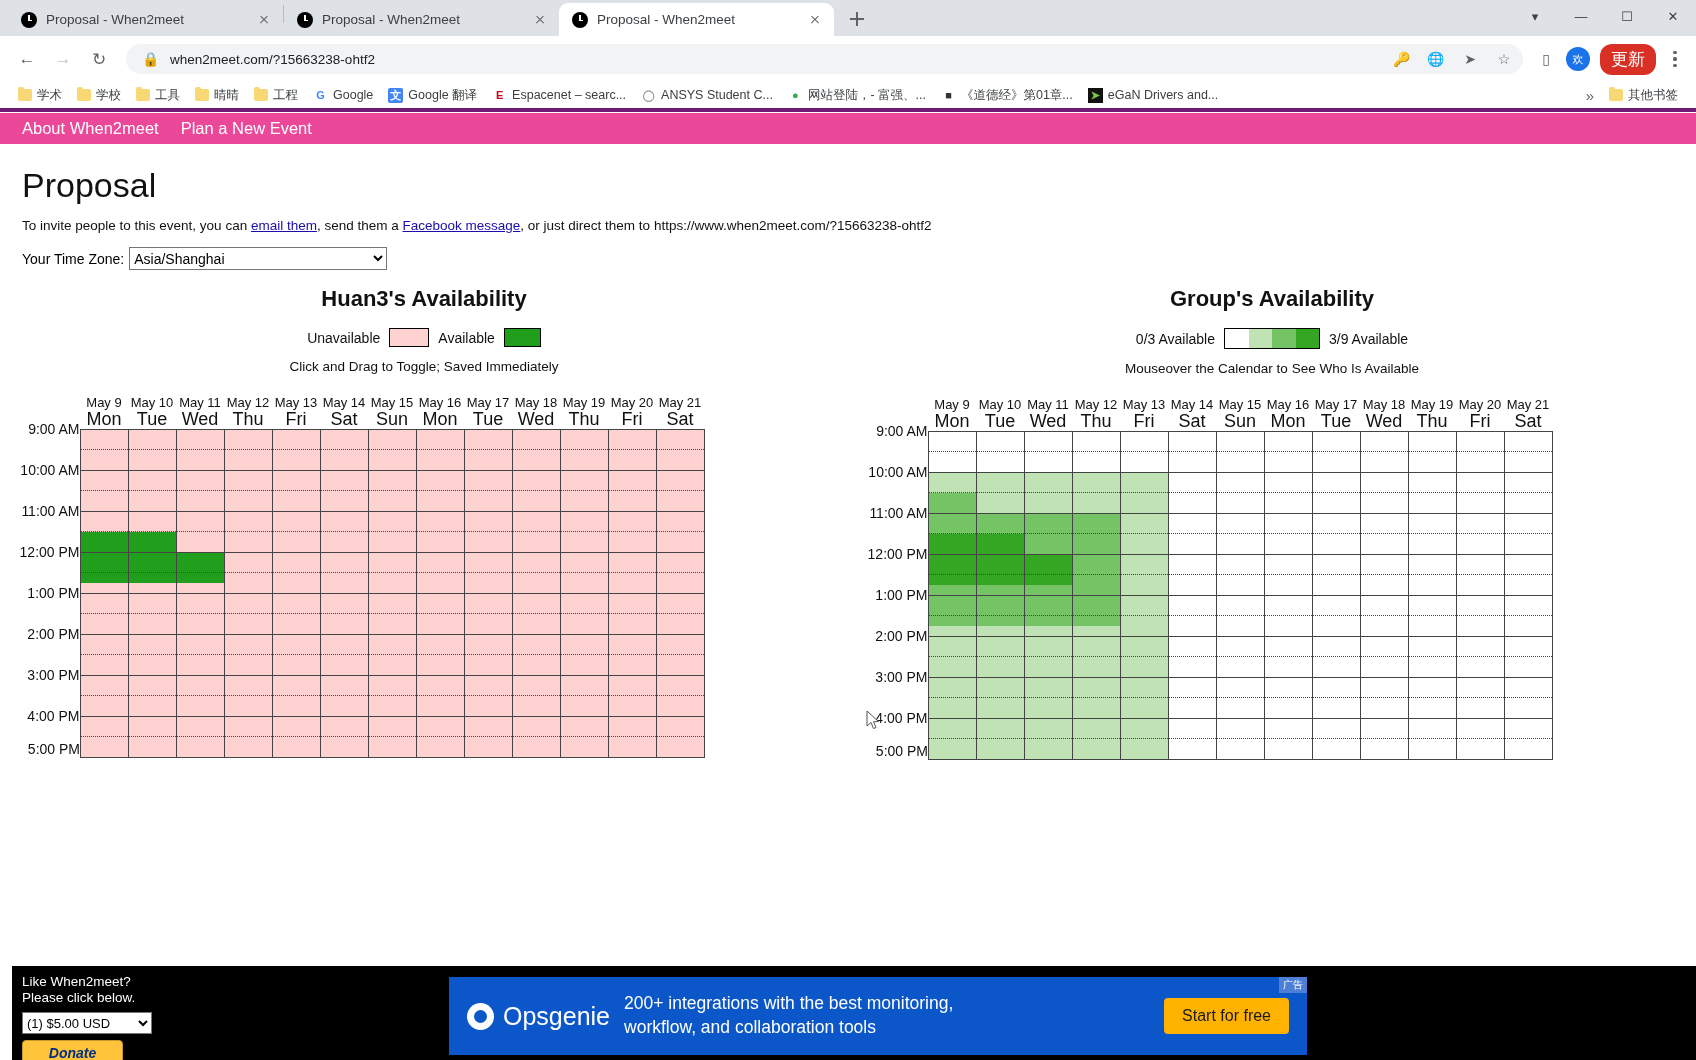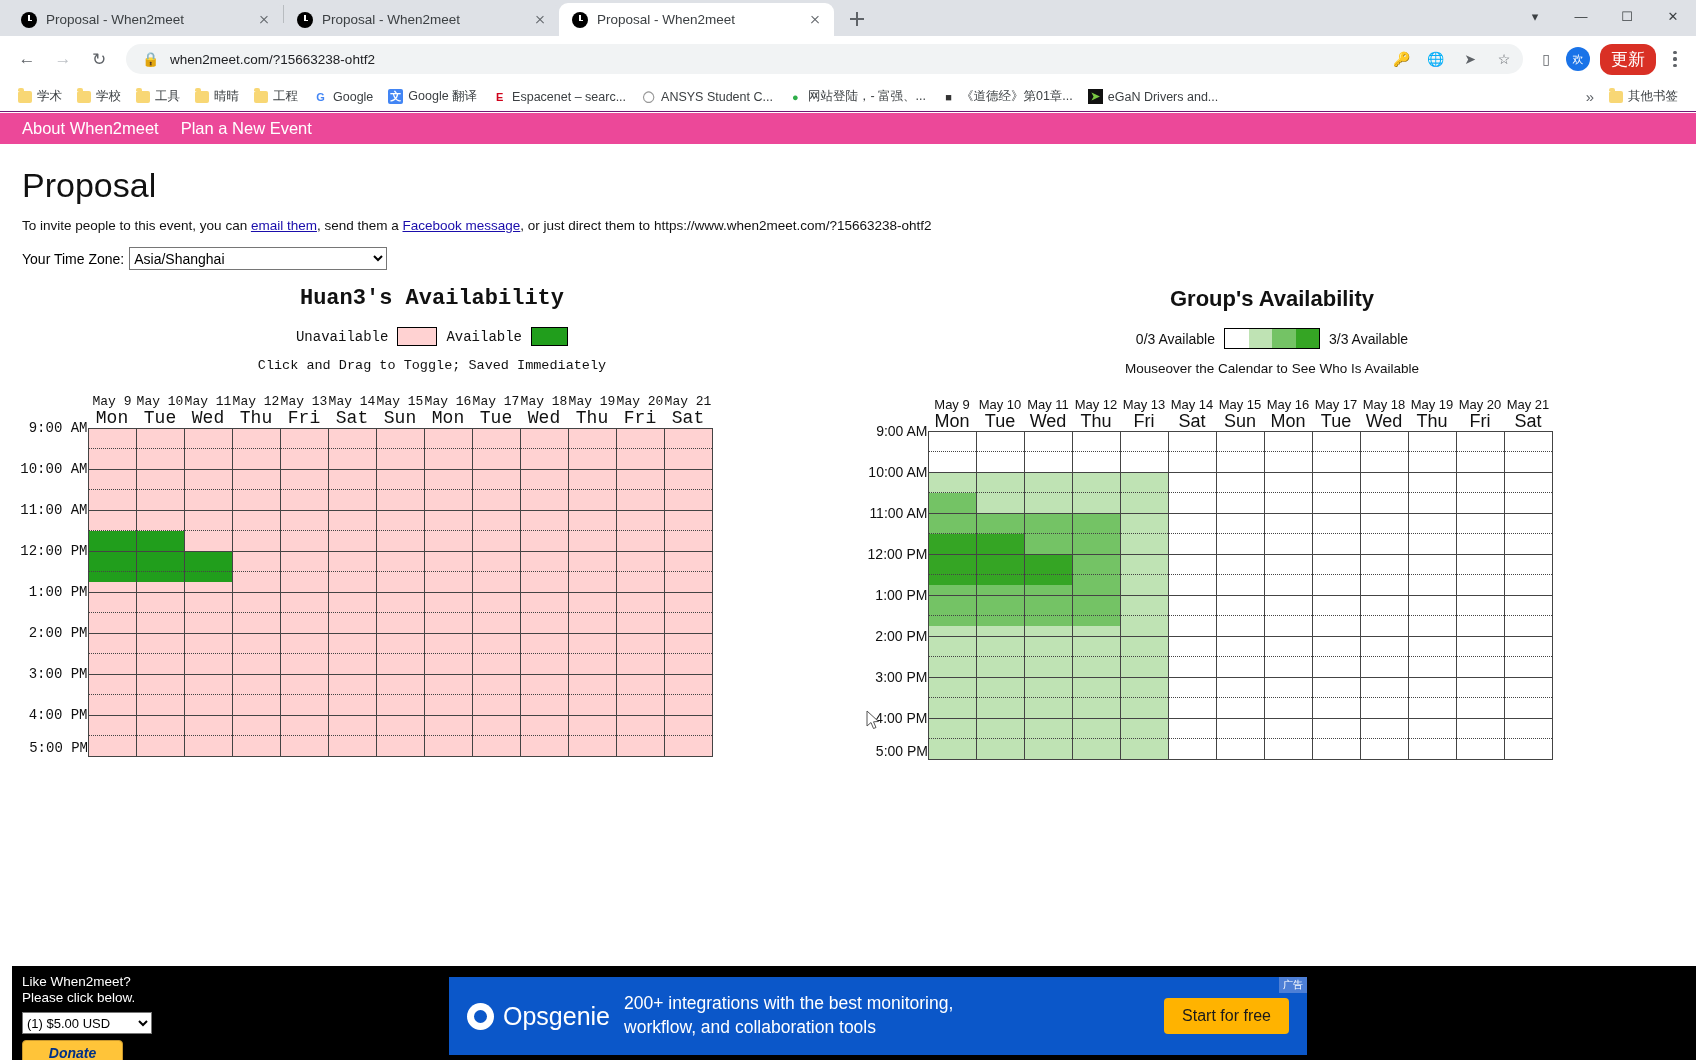--- a/index.html
+++ b/index.html
@@ -78,21 +78,21 @@
   #update-button {
     background:#d93025; color:#fff; font-size:17px; border-radius:12px;
     padding:4px 11px; margin-left:3px;
   }
   #chrome-menu { width:22px; display:flex; flex-direction:column; align-items:center; gap:3px;
     margin-left:6px; }
   #chrome-menu i { width:3.2px; height:3.2px; border-radius:50%; background:#5f6368; display:block; }
 
   #bookmarks-bar {
     height:30px; background:#fff; display:flex; align-items:center; padding:0 12px; gap:3px;
-    border-bottom:1px solid #701a75; font-size:12.5px; color:#3c4043;
+    border-bottom:4px solid #701a75; font-size:12.5px; color:#3c4043;
   }
   .bm { display:flex; align-items:center; gap:5px; padding:3px 6px; border-radius:4px;
     white-space:nowrap; }
   .bm-folder { width:14px; height:12px; background:#f8d775; border-radius:2px 2px 2px 2px;
     position:relative; flex:0 0 14px; }
   .bm-folder::before { content:""; position:absolute; top:-2.5px; left:0; width:6px; height:3px;
     background:#f8d775; border-radius:2px 2px 0 0; }
   .bm-ico { width:15px; height:15px; flex:0 0 15px; display:flex; align-items:center;
     justify-content:center; font-size:11px; font-weight:bold; }
   #bm-overflow { margin-left:auto; padding:0 6px; color:#5f6368; font-size:15px; }
@@ -113,21 +113,21 @@
   #invite-line { font-size:13.5px; color:#111; margin:13px 0 0 22px; }
   #invite-line a { color:#1a0dab; }
   #tz-row { margin:14px 0 0 22px; display:flex; align-items:center; gap:5px; font-size:14px; }
   #tz-select {
     width:258px; height:23px; font-size:14px; font-family:"Liberation Sans", sans-serif;
     border:1px solid #767676; background:#fff; color:#000;
   }
 
   #cal-area { position:relative; margin-top:16px; height:430px; }
   .cal-block { position:absolute; top:0; }
-  #cal-left  { left:8px;   width:848px;font-family:Liberation Mono, monospace; }
+  #cal-left  { left:0;   width:848px; }
   #cal-right { left:848px; width:848px; }
   .cal-heading { text-align:center; font-size:22px; color:#111; margin:0; }
   .cal-legend { display:flex; align-items:center; justify-content:center; gap:9px;
     font-size:14px; color:#111; margin-top:16px; }
   .sw { border:1px solid #000; display:block; }
   .sw-unavail { width:40px; height:19px; background:#FFD2D2; }
   .sw-avail   { width:37px; height:19px; background:#219E1C; }
   #group-legend-strip { display:flex; border:1px solid #000; }
   #group-legend-strip span { width:23.5px; height:19px; display:block; }
   .cal-hint { text-align:center; font-size:13.5px; color:#111; margin-top:12px; }
@@ -908,21 +908,21 @@
     <div class="cal-block" id="cal-right">
       <h2 class="cal-heading">Group's Availability</h2>
       <div class="cal-legend">
         <span>0/3 Available</span>
         <span id="group-legend-strip">
             <span style="background: rgb(255, 255, 255);"></span>
             <span style="background: rgb(191, 227, 180);"></span>
             <span style="background: rgb(116, 195, 101);"></span>
             <span style="background: rgb(53, 165, 36);"></span>
           </span>
-        <span>3/3 Available</span>
+        <span>3/9 Available</span>
       </div>
       <div class="cal-hint">Mouseover the Calendar to See Who Is Available</div>
       <div class="grid-wrap">
         <table class="cal" id="tbl-group">
             <tbody>
               <tr>
                 <td class="timelabel"></td>
                 <th class="dayhead">
                   <span class="d1">May 9</span>
                   <span class="d2">Mon</span>

